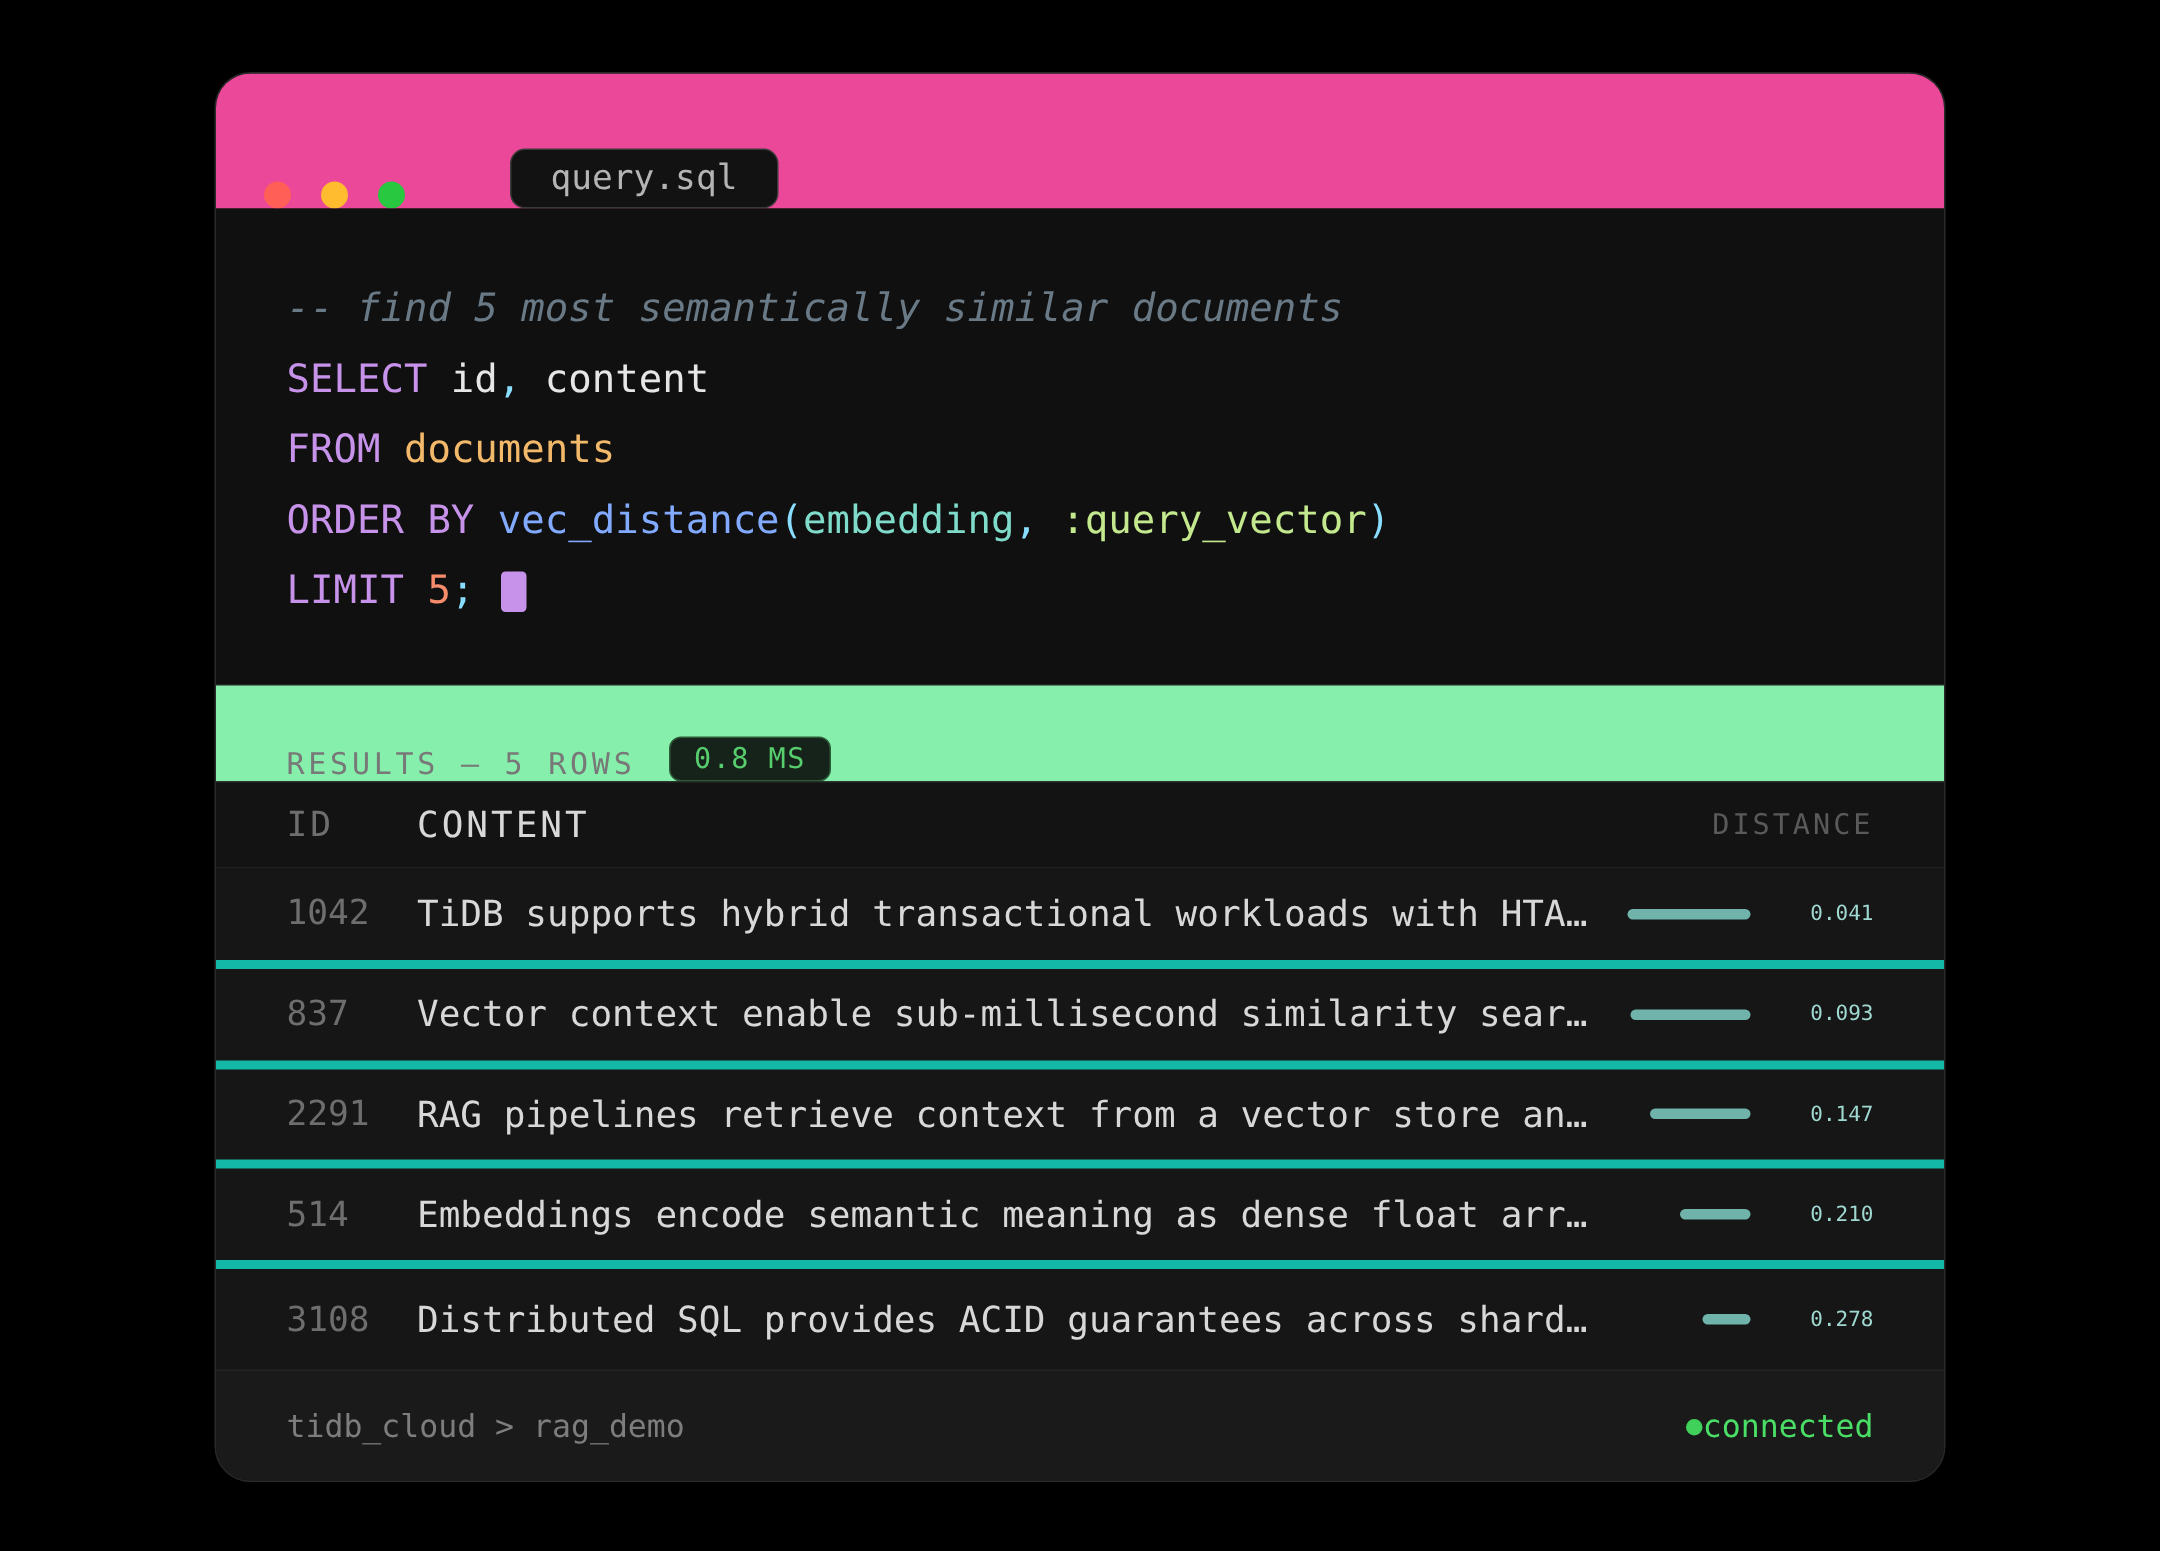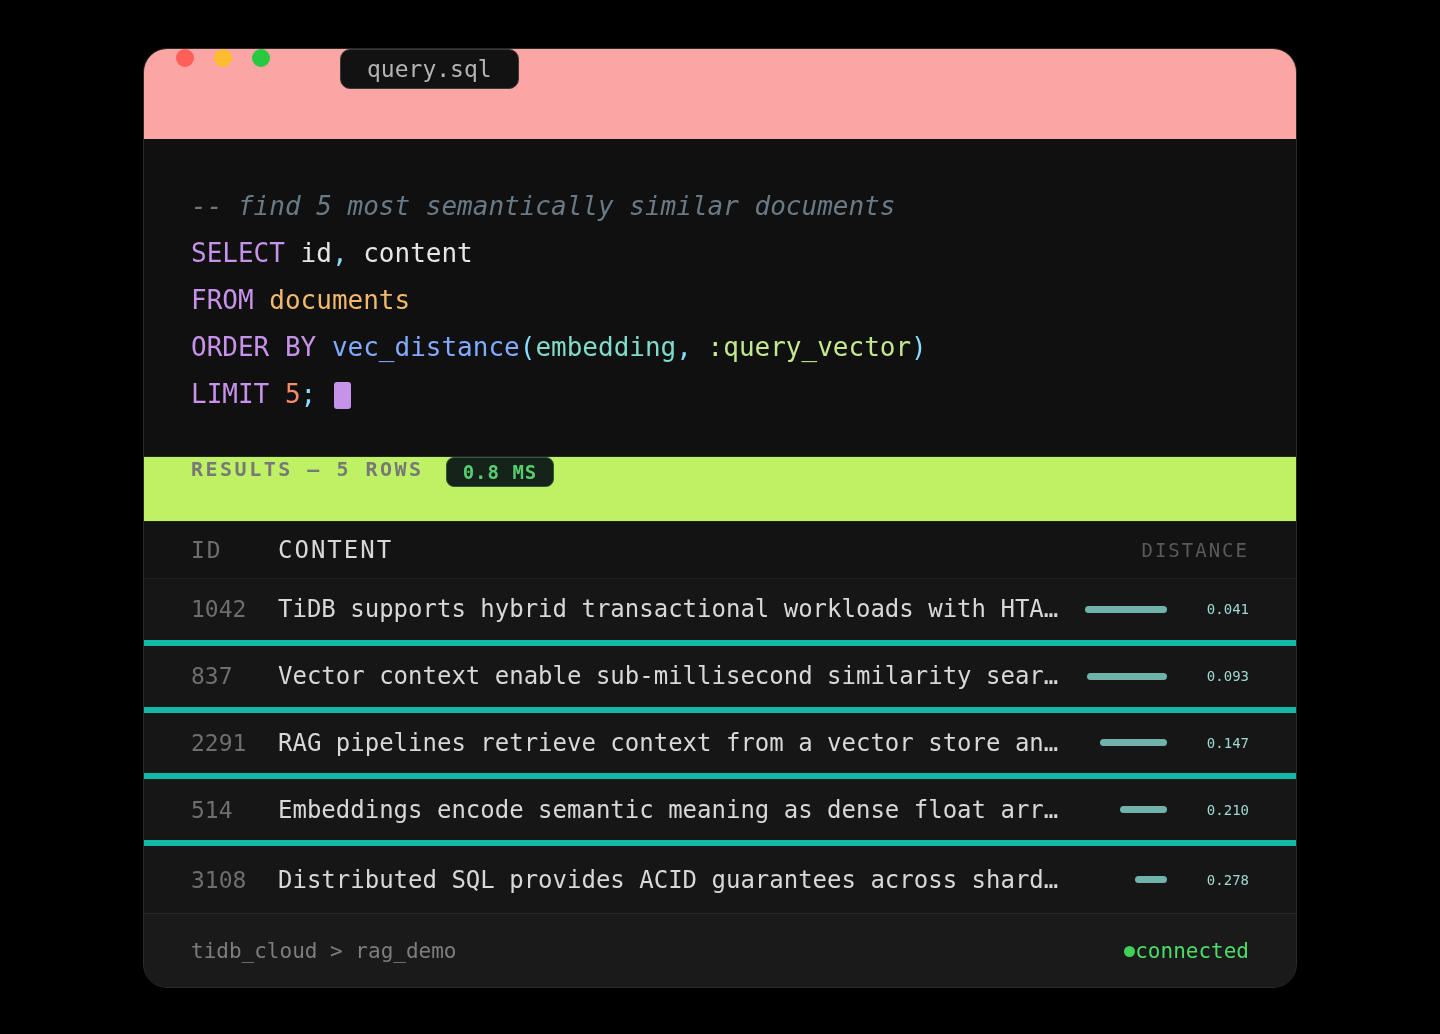--- a/index.html
+++ b/index.html
@@ -5,36 +5,36 @@
   * { margin:0; padding:0; box-sizing:border-box; }
   html,body { width:1440px; height:1034px; background:#000; overflow:hidden;
               font-family:"DejaVu Sans Mono", monospace; }
   .window {
     width:1154px; height:940px; margin:48px auto 0 auto;
     background:#141414; border:1px solid #2a2a2a; border-radius:24px;
     overflow:hidden; box-shadow:0 30px 80px rgba(0,0,0,0.85);
     display:flex; flex-direction:column;
   }
   
-  .titlebar { height:90px; flex:0 0 90px; background:#fca5a5;
-              display:flex; align-items:flex-start; padding-left:32px; }
+  .titlebar { height:90px; flex:0 0 90px; background:#ec4899;
+              display:flex; align-items:flex-end; padding-left:32px; }
   .dot { width:18px; height:18px; border-radius:50%; margin-right:20px; }
   .file-tab { margin-left:50px; height:40px; line-height:38px; padding:0 26px;
               background:#121212; border:1px solid #3a3a3a; border-radius:10px;
               color:#b4b4b4; font-size:23px; }
   
   .editor { height:317px; flex:0 0 317px; background:#101010;
             padding:44px 47px 0 47px; }
   .code-line { height:47px; line-height:47px; font-size:26px; white-space:pre; }
   .cursor { display:inline-block; width:17px; height:27px; border-radius:3px;
             vertical-align:middle; margin-left:2px; background:#c792ea; }
   
-  .results-bar { height:65px; flex:0 0 65px; background:#bef264;
-                 border-top:1px solid #242424; display:flex; align-items:flex-start;
-                 padding:0 47px;font-weight:bold; }
+  .results-bar { height:65px; flex:0 0 65px; background:#86efac;
+                 border-top:1px solid #242424; display:flex; align-items:flex-end;
+                 padding:0 47px; }
   .results-label { color:#787878; font-size:20px; letter-spacing:2.5px; }
   .timing-badge { margin-left:22px; height:30px; line-height:28px; padding:0 16px;
                   border:1px solid #2e5c38; background:#16231a; border-radius:8px;
                   color:#57cd6e; font-size:19px; letter-spacing:1px; }
   
   .thead { height:58px; flex:0 0 58px; background:#131313;
            border-top:1px solid #202020; border-bottom:1px solid #202020;
            display:flex; align-items:center; padding:0 47px;
            color:#5a5a5a; font-size:19px; letter-spacing:2px; }
   .tbody { flex:1 1 auto; background:#161616; }

